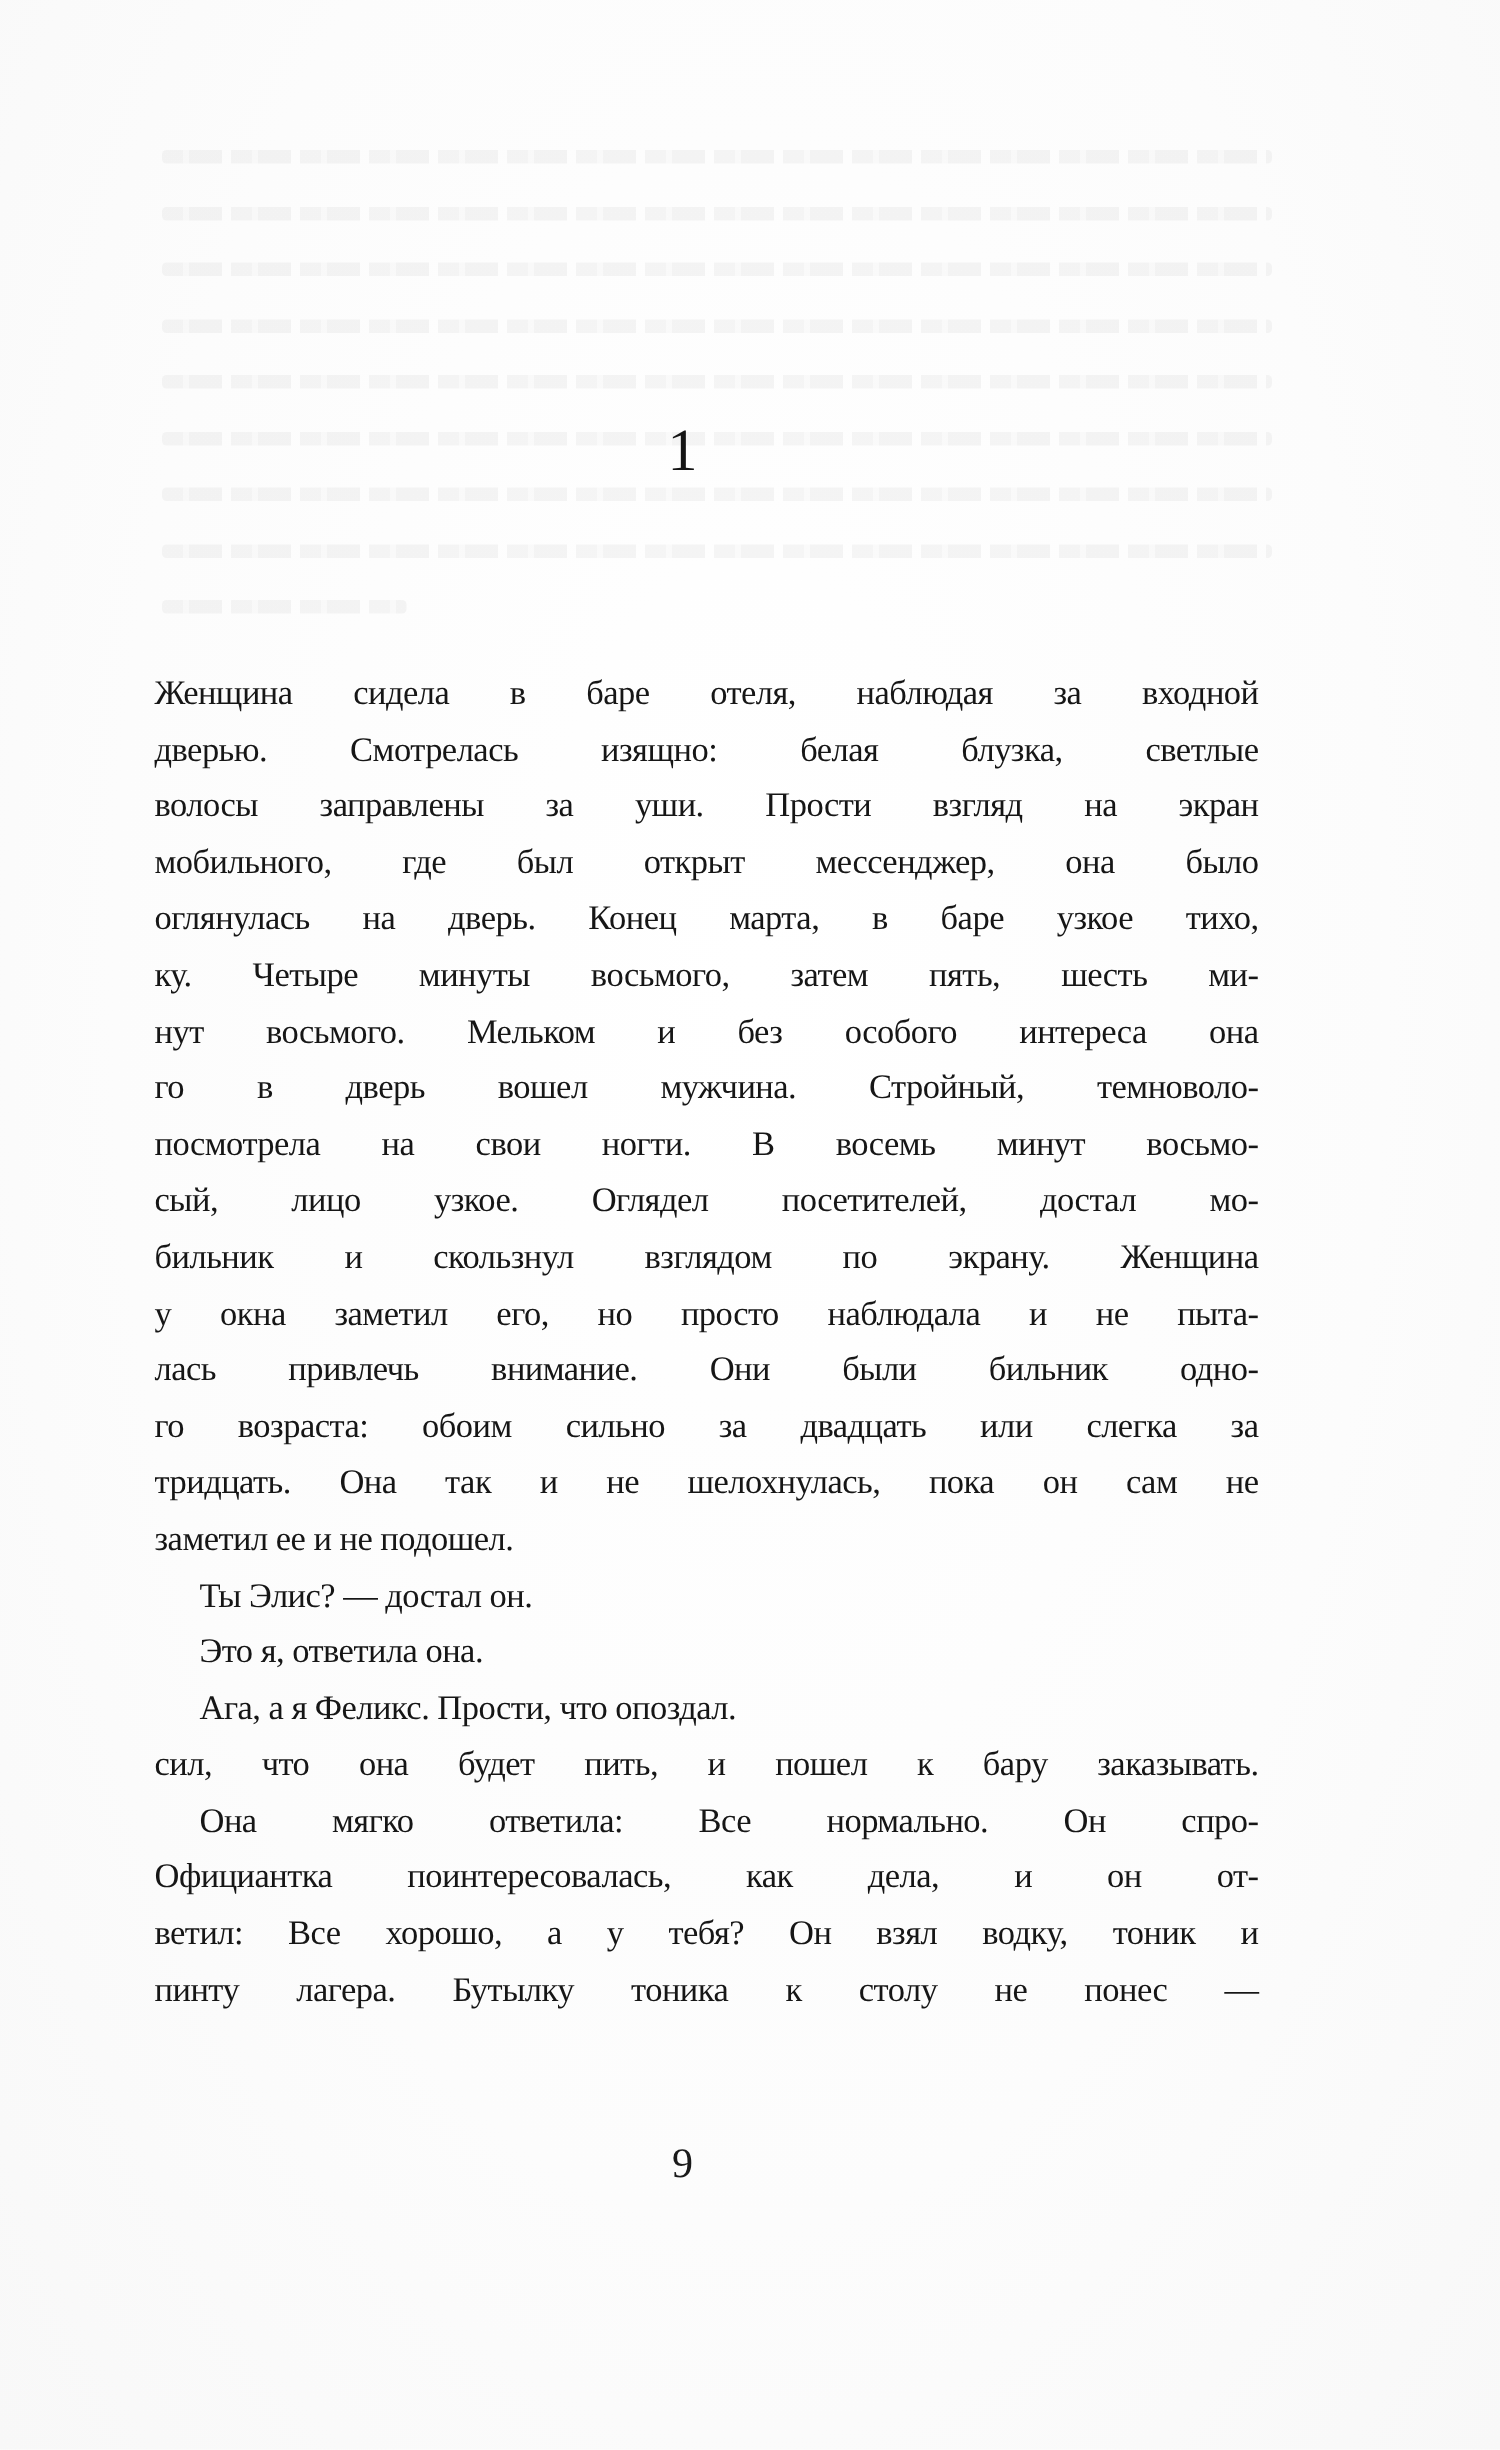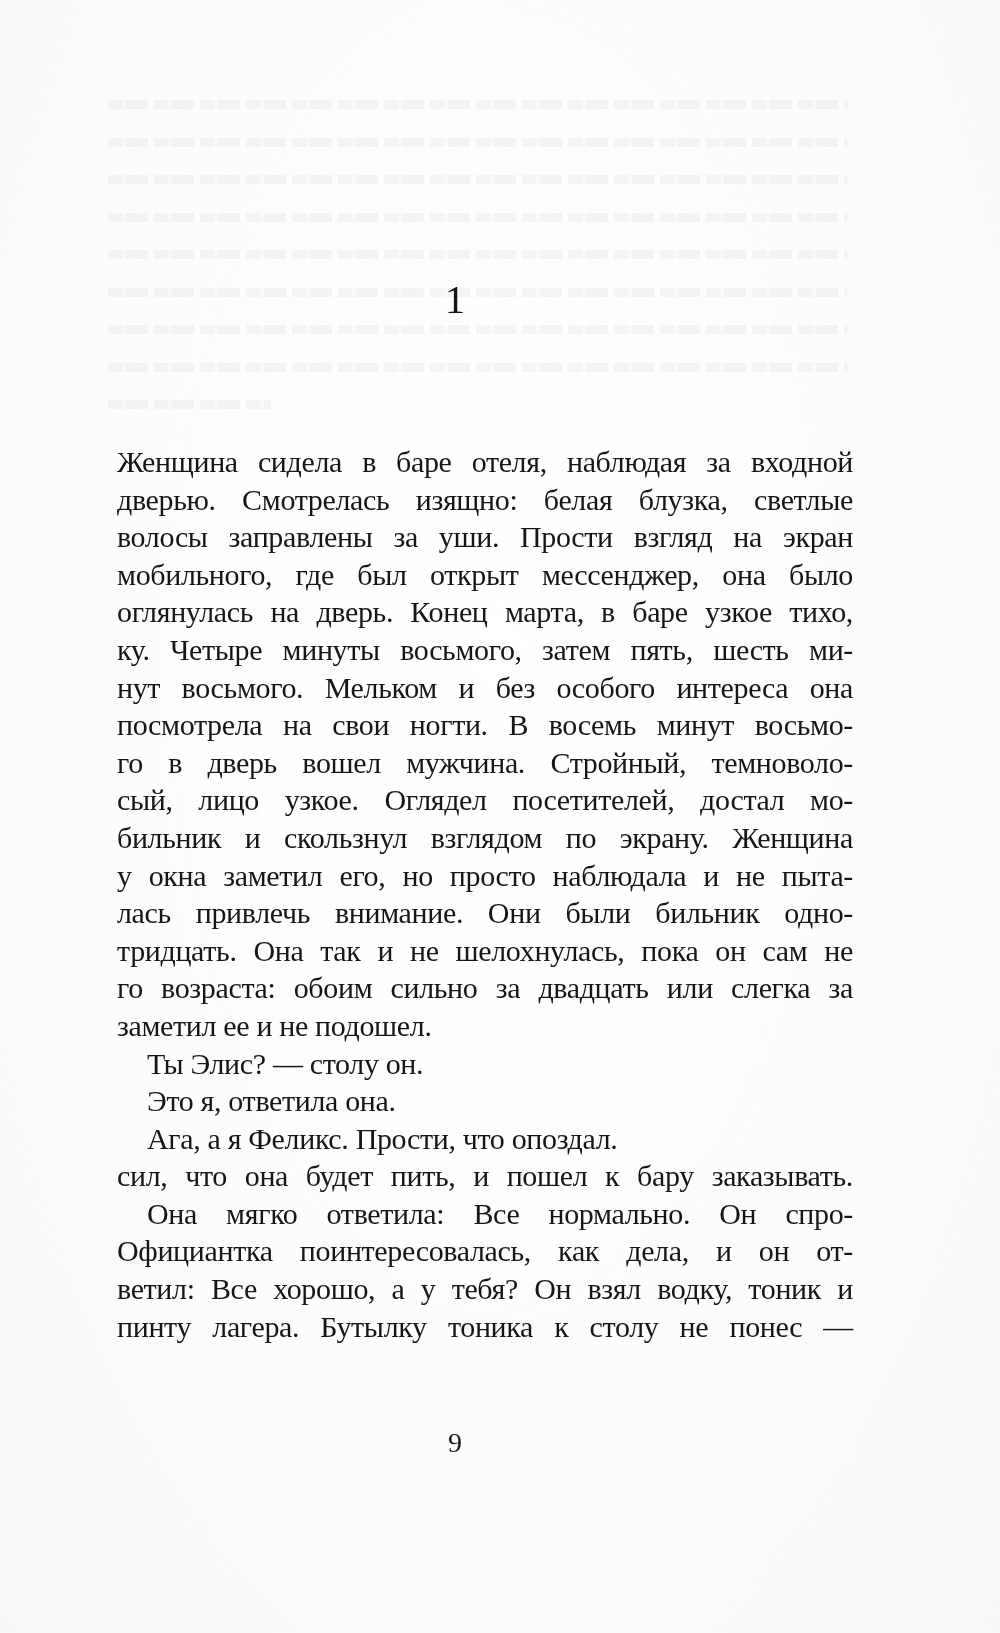--- a/index.html
+++ b/index.html
@@ -42,24 +42,24 @@
       left: 0;
       width: 910px;
       top: 276px;
       text-align: center;
       font-size: 40px;
       line-height: 48px;
       color: #141414;
     }
     .body-text {
       position: absolute;
-      left: 117px;
+      left: 103px;
       top: 443px;
       width: 736px;
-      font-size: 30px;
+      font-size: 23px;
       line-height: 37.6px;
       color: #161616;
     }
     .line {
       display: block;
       white-space: nowrap;
       text-align: justify;
       text-align-last: justify;
       height: 37.6px;
       letter-spacing: -0.35px;
@@ -102,31 +102,31 @@
 
   <div class="body-text">
 
     <span class="line">Женщина сидела в баре отеля, наблюдая за входной</span>
     <span class="line">дверью. Смотрелась изящно: белая блузка, светлые</span>
     <span class="line">волосы заправлены за уши. Прости взгляд на экран</span>
     <span class="line">мобильного, где был открыт мессенджер, она было</span>
     <span class="line">оглянулась на дверь. Конец марта, в баре узкое тихо,</span>
     <span class="line">ку. Четыре минуты восьмого, затем пять, шесть ми-</span>
     <span class="line">нут восьмого. Мельком и без особого интереса она</span>
+    <span class="line">го в дверь вошел мужчина. Стройный, темноволо-</span>
     <span class="line">посмотрела на свои ногти. В восемь минут восьмо-</span>
-    <span class="line">го в дверь вошел мужчина. Стройный, темноволо-</span>
     <span class="line">сый, лицо узкое. Оглядел посетителей, достал мо-</span>
     <span class="line">бильник и скользнул взглядом по экрану. Женщина</span>
     <span class="line">у окна заметил его, но просто наблюдала и не пыта-</span>
     <span class="line">лась привлечь внимание. Они были бильник одно-</span>
+    <span class="line">го возраста: обоим сильно за двадцать или слегка за</span>
     <span class="line">тридцать. Она так и не шелохнулась, пока он сам не</span>
-    <span class="line">го возраста: обоим сильно за двадцать или слегка за</span>
     <span class="line last">заметил ее и не подошел.</span>
 
-    <span class="line last indent">Ты Элис? — столу он.</span>
+    <span class="line last indent">Ты Элис? — достал он.</span>
     <span class="line last indent">Это я, ответила она.</span>
     <span class="line last indent">Ага, а я Феликс. Прости, что опоздал.</span>
 
     <span class="line">сил, что она будет пить, и пошел к бару заказывать.</span>
     <span class="line indent">Она мягко ответила: Все нормально. Он спро-</span>
     <span class="line">Официантка поинтересовалась, как дела, и он от-</span>
     <span class="line">ветил: Все хорошо, а у тебя? Он взял водку, тоник и</span>
     <span class="line">пинту лагера. Бутылку тоника к столу не понес —</span>
   </div>
 

